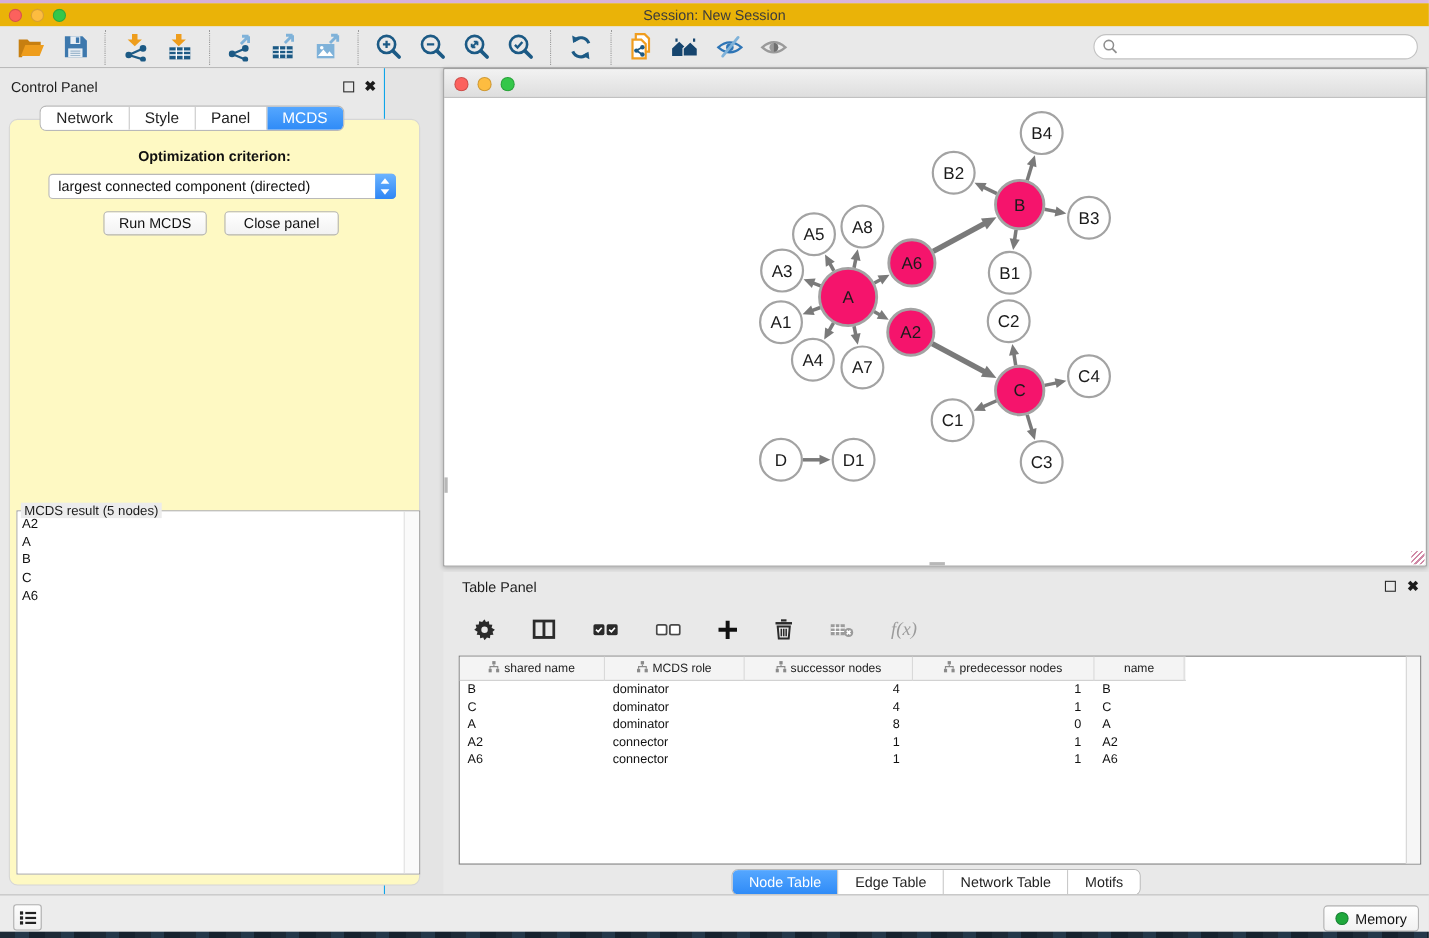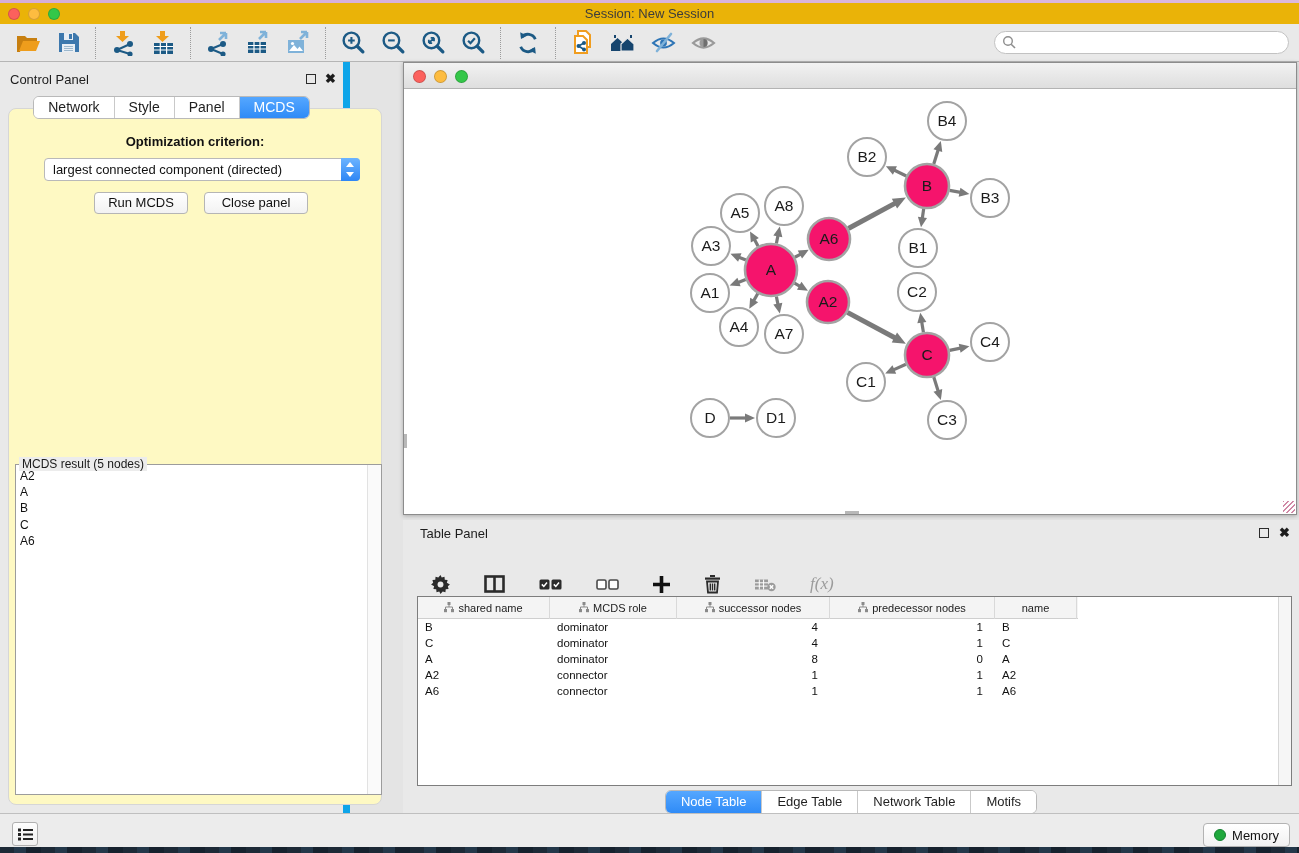--- a/index.html
+++ b/index.html
@@ -27,21 +27,21 @@
   .searchbox input { width:100%; height:100%; border:1px solid #c2c2c2; border-radius:12px; background:#fff;
     padding-left:26px; font-size:12px; outline:none; font-family:"Liberation Sans",sans-serif; }
   .searchbox svg { position:absolute; left:8px; top:4px; }
 
   
   .float-ic { width:10px; height:10px; border:1.6px solid #2b2b2b; display:inline-block; }
   .close-ic { font-size:13px; font-weight:bold; color:#1c1c1c; line-height:10px; }
 
   
   .cpanel { position:absolute; left:0; top:62px; width:350px; height:751px; background:#e9e9e9;
-    border-right:7px solid #0ea5e9; }
+    border-right:1px solid #0ea5e9; }
   .cp-head { position:absolute; left:0; top:0; width:100%; height:34px; }
   .cp-title { position:absolute; left:10px; top:10px; font-size:13px; color:#1d1d1d; }
   .cp-float { position:absolute; right:27px; top:12px; }
   .cp-close { position:absolute; right:7px; top:12px; }
   .cp-content { position:absolute; left:8px; top:46px; width:374px; height:697px; background:#fef9c3;
     border:1px solid #d6d6d6; border-radius:8px;padding-left:40px; }
   .tabs-row { position:absolute; left:0; top:34px; width:100%; display:flex; justify-content:center; z-index:2; }
   .tabgroup { display:inline-flex; border:1px solid #b9b9b9; border-radius:6px; overflow:hidden; background:#fff; }
   .tab { padding:0 14px; height:21px; line-height:21px; font-size:14px; color:#1f1f1f; background:#fff;
     border-left:1px solid #c9c9c9; cursor:default; }
@@ -79,21 +79,21 @@
   .grip { position:absolute; right:1px; bottom:1px; width:12px; height:12px;
     background:repeating-linear-gradient(-45deg, transparent 0 2px, #d089a6 2px 3.5px); }
   .stub-l { position:absolute; left:0; top:345px; width:3px; height:14px; background:#b8b8b8; }
   .stub-b { position:absolute; left:441px; bottom:0; width:14px; height:3px; background:#b8b8b8; }
 
   
   .tpanel { position:absolute; left:403px; top:520px; width:896px; height:293px; background:#e9e9e9; }
   .tp-title { position:absolute; left:17px; top:6px; font-size:13px; color:#1d1d1d; }
   .tp-float { position:absolute; right:30px; top:8px; }
   .tp-close { position:absolute; right:9px; top:8px; }
-  .tp-toolbar { position:absolute; left:14px; top:44px; right:8px; height:40px; display:flex; align-items:center; gap:34px; padding-left:14px; }
+  .tp-toolbar { position:absolute; left:14px; top:32px; right:8px; height:40px; display:flex; align-items:center; gap:34px; padding-left:14px; }
   .tpi { display:flex; align-items:center; justify-content:center; }
   .fx { font-family:"Liberation Serif", serif; font-style:italic; font-size:17px; color:#9b9b9b; }
   .tviewport { position:absolute; left:14px; top:76px; width:875px; height:190px; background:#fff; border:1px solid #7d7d7d; }
   .thead { display:flex; height:22px; background:#f4f4f4; border-bottom:1px solid #cfcfcf; width:660px; }
   .th { display:flex; align-items:center; justify-content:center; gap:4px; border-right:1px solid #d9d9d9;
     font-size:11px; color:#222; height:22px; }
   .tr { display:flex; height:16px; line-height:16px; }
   .td { font-size:11.5px; color:#111; padding-left:7px; white-space:nowrap; overflow:hidden; }
   .td.num { text-align:right; padding-right:12px; padding-left:0; }
   .tscroll { position:absolute; top:0; right:0; width:13px; bottom:0; background:#f6f6f6; border-left:1px solid #d6d6d6; }

